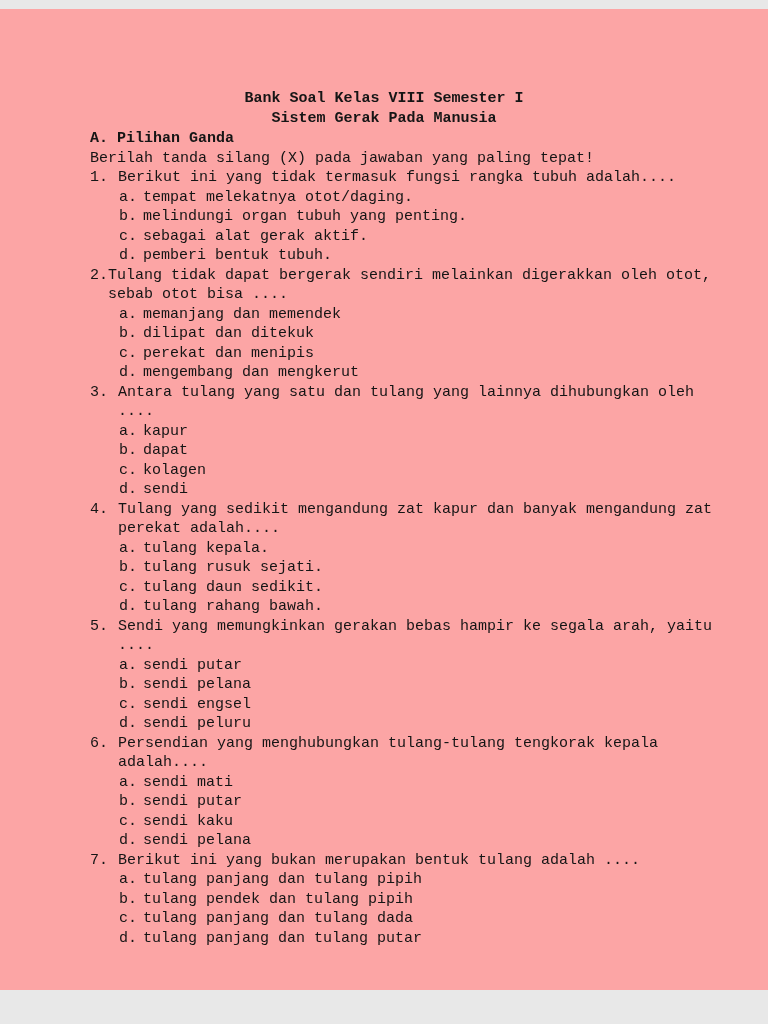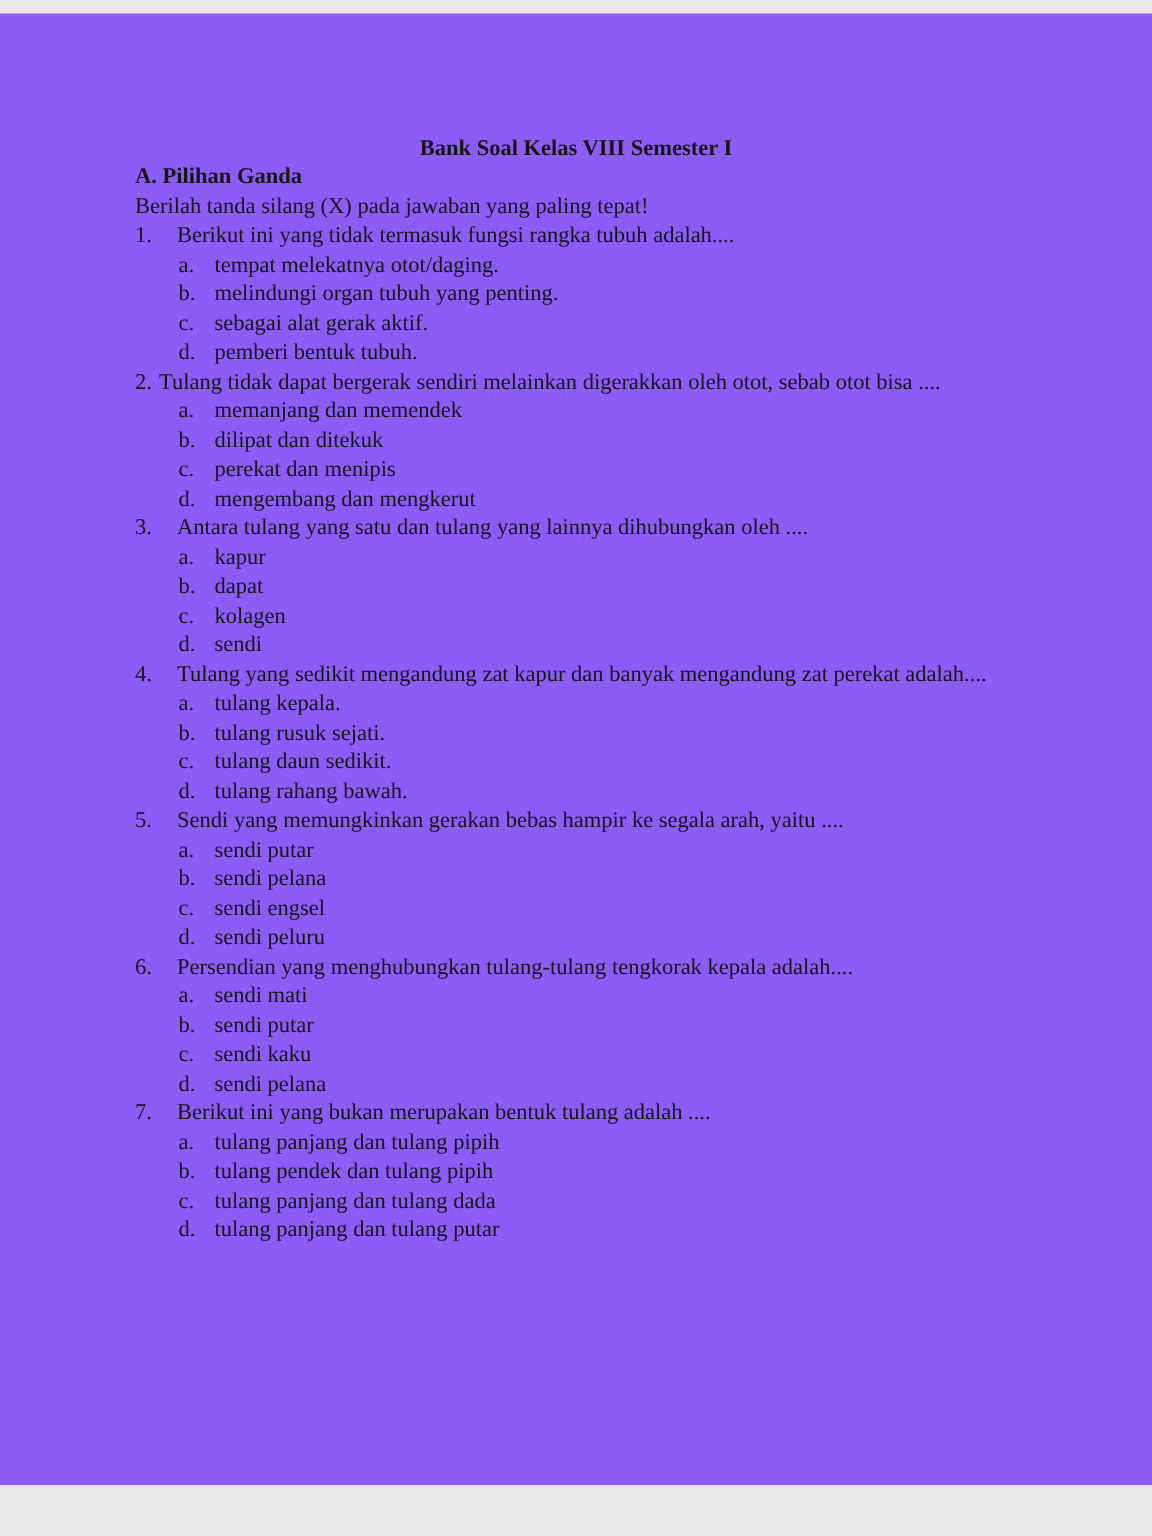--- a/index.html
+++ b/index.html
@@ -10,21 +10,22 @@
     font-family: "Liberation Serif", "DejaVu Serif", serif;
     color: #151515;
     overflow: hidden;
   }
   .page {
     position: absolute;
     top: 9px;
     bottom: 34px;
     left: 0;
     right: 0;
-    background: #8b5cf6;
+    background: #fca5a5;
+    font-family: Liberation Mono, monospace;
   }
   .content {
     padding: 80px 50px 0 90px;
     font-size: 15px;
     line-height: 19.5px;
   }
   .title-block {
     text-align: center;
     font-weight: bold;
     
@@ -48,20 +49,21 @@
   .opt-text { flex: 1; }
 </style>
 </head>
 <body>
 
 <div class="page">
   <div class="content">
 
     <div class="title-block">
       <div class="title-line">Bank Soal Kelas VIII Semester I</div>
+      <div class="title-line">Sistem Gerak Pada Manusia</div>
     </div>
 
     <div class="section-heading">A. Pilihan Ganda</div>
     <div class="instruction">Berilah tanda silang (X) pada jawaban yang paling tepat!</div>
 
     <div id="questions">
         <div class="question">
           <div class="q-row">
             <span class="q-num">1.</span>
             <span class="q-text">Berikut ini yang tidak termasuk fungsi rangka tubuh adalah....</span>

